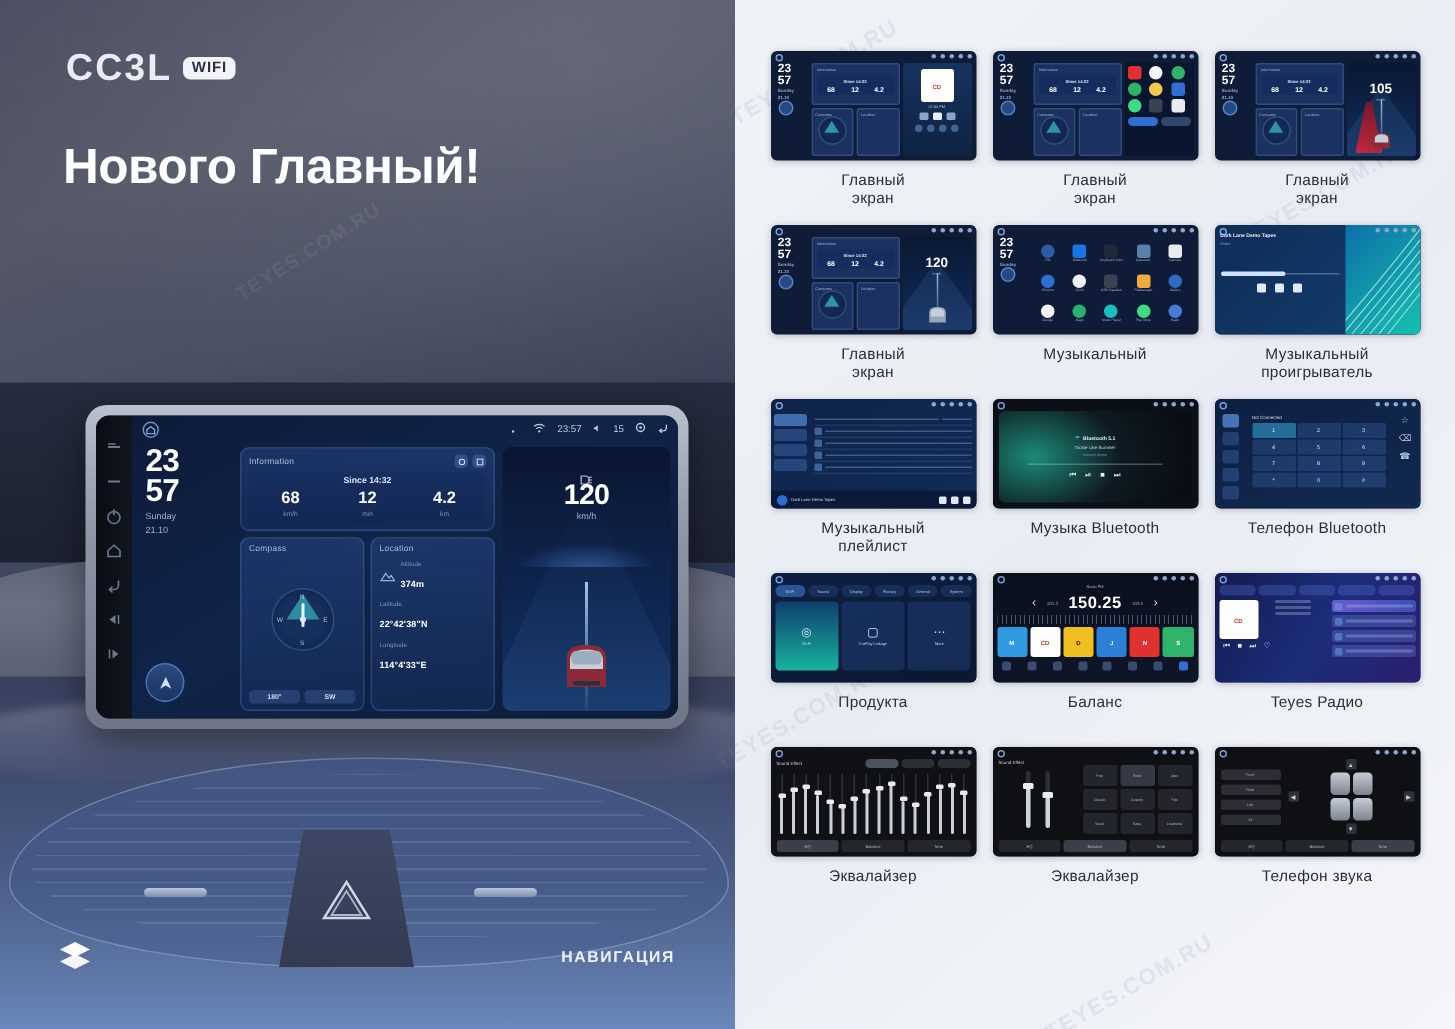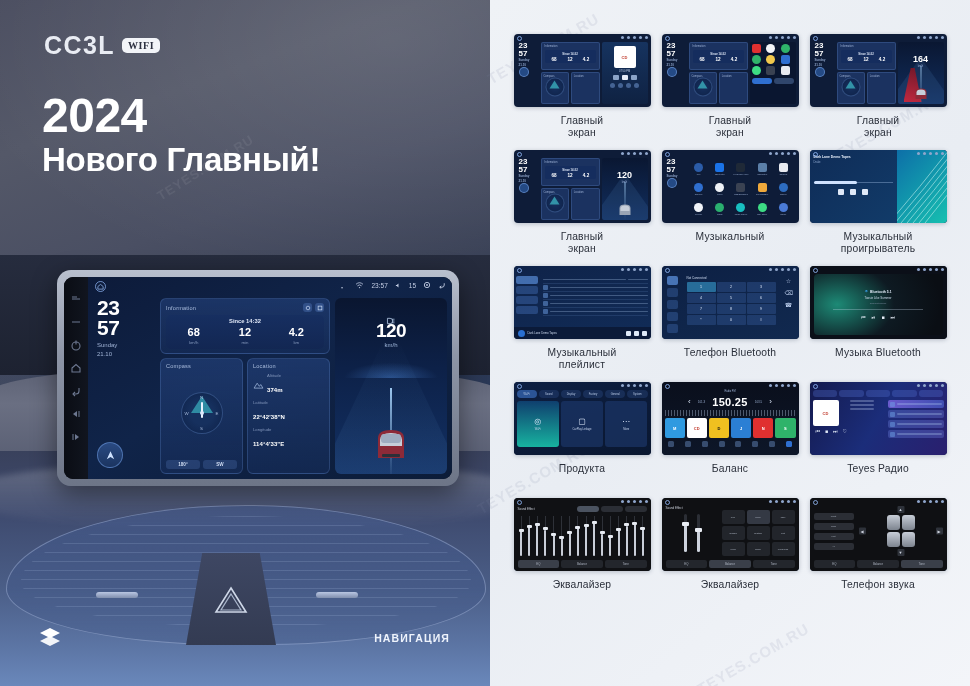--- a/index.html
+++ b/index.html
@@ -15,21 +15,21 @@
     background:
       radial-gradient(150% 60% at 80% 6%, rgba(255,255,255,.10), transparent 60%),
       radial-gradient(120% 70% at 20% 95%, rgba(80,130,210,.45), transparent 65%);
     pointer-events:none; }
 
   .logo { position:absolute; left:44px; top:33px; display:flex;
     align-items:center; gap:7px; }
   .logo-text{ font-size:25px; font-weight:700; color:#e9ecf3; letter-spacing:1.4px;
     line-height:1; }
   .logo-badge{ background:#f2f4f8; color:#2c3040; font-size:10px; font-weight:700;
-    letter-spacing:.6px; padding:2.5px 6px 2px; border-radius:5px; line-height:1;font-family:Liberation Serif, serif; }
+    letter-spacing:.6px; padding:2.5px 6px 2px; border-radius:5px; line-height:1; }
 
   .headline{ position:absolute; left:42px; top:92px; color:#fff; }
   .hl-year{ font-size:48px; font-weight:700; line-height:1.02; letter-spacing:-.5px; }
   .hl-l1,.hl-l2{ font-size:33px; font-weight:700; line-height:1.17; letter-spacing:-.3px;}
 
   
   .dash{ position:absolute; left:-14px; top:255px; width:518px; height:440px; }
   .dash-top{ position:absolute; left:0; top:0; width:518px; height:120px;
     background:linear-gradient(180deg,#262c3e,#1d2231); }
   .dash-mid{ position:absolute; left:0; top:110px; width:518px; height:110px;
@@ -425,21 +425,20 @@
 
     <div class="wm" style="left:150px; top:160px;">TEYES.COM.RU</div>
     <div class="wm" style="left:260px; top:560px;">TEYES.COM.RU</div>
 
     <div class="logo">
       <span class="logo-text">CC3L</span>
       <span class="logo-badge">WIFI</span>
     </div>
 
     <div class="headline">
-      <div class="hl-year">2024</div>
       <div class="hl-l2">Нового Главный!</div>
     </div>
 
     <div class="dash">
       <div class="dash-top"></div>
       <div class="dash-mid"></div>
       <div class="dash-low"></div>
       <div class="dash-sheen"></div>
       <div class="vent">
         <div class="vent-slats"></div>
@@ -846,21 +845,21 @@
                 </div>
                 <div class="t-cc">
                   <div class="t-ttl">Location</div>
                 </div>
               </div>
             </div>
             <div class="t-right t-drive">
               <div class="t-road"></div>
               <div class="t-redlane"></div>
               <div class="t-lane"></div>
-              <div class="t-spd">164</div>
+              <div class="t-spd">105</div>
               <div class="t-spdu">km/h</div>
               <div class="t-car">
                 <svg viewBox="0 0 19 18" width="19" height="18">
                     <path d="M4 17 V10 q0-3.4 5.5-3.4 q5.5 0 5.5 3.4 V17 Z" fill="#8d2a38"></path>
                     <path d="M5 10.5 q0-3 4.5-3 q4.5 0 4.5 3 V13 H5 Z" fill="#c6ced9"></path>
                   </svg>
               </div>
             </div>
           </div>
         </div>
@@ -1104,20 +1103,53 @@
             <span class="t-dot"></span>
             <span class="t-dot"></span>
             <span class="t-dot"></span>
             <span class="t-dot"></span>
             <span class="t-dot"></span>
           </div>
         </div>
         <div class="cap">
           <div>Музыкальный</div>
           <div>плейлист</div>
+        </div>
+      </div>
+
+      <div class="cell">
+        <div class="thumb">
+          <div class="t-btmus">
+            <div class="t-btcard">
+              <div style="display:flex;align-items:center;gap:2px">
+                <span style="color:#3ba9ff;font-size:4px">☂</span>
+                <span class="t-btttl">Bluetooth 5.1</span>
+              </div>
+              <div class="t-btsong">Toosie Like Summer</div>
+              <div class="t-btsub">Connect device</div>
+              <div class="t-btbar"></div>
+              <div class="t-btctl">
+                <span class="t-btb">⏮</span>
+                <span class="t-btb">⏯</span>
+                <span class="t-btb">■</span>
+                <span class="t-btb">⏭</span>
+              </div>
+            </div>
+          </div>
+          <div class="t-hdot"></div>
+          <div class="t-sb">
+            <span class="t-dot"></span>
+            <span class="t-dot"></span>
+            <span class="t-dot"></span>
+            <span class="t-dot"></span>
+            <span class="t-dot"></span>
+          </div>
+        </div>
+        <div class="cap">
+          <div>Музыка Bluetooth</div>
         </div>
       </div>
 
       <div class="cell">
         <div class="thumb">
           <div class="t-dial">
             <div class="t-dial-sb">
               <div class="t-dsb act"></div>
               <div class="t-dsb"></div>
               <div class="t-dsb"></div>
@@ -1151,53 +1183,20 @@
           <div class="t-sb">
             <span class="t-dot"></span>
             <span class="t-dot"></span>
             <span class="t-dot"></span>
             <span class="t-dot"></span>
             <span class="t-dot"></span>
           </div>
         </div>
         <div class="cap">
           <div>Телефон Bluetooth</div>
-        </div>
-      </div>
-
-      <div class="cell">
-        <div class="thumb">
-          <div class="t-btmus">
-            <div class="t-btcard">
-              <div style="display:flex;align-items:center;gap:2px">
-                <span style="color:#3ba9ff;font-size:4px">☂</span>
-                <span class="t-btttl">Bluetooth 5.1</span>
-              </div>
-              <div class="t-btsong">Toosie Like Summer</div>
-              <div class="t-btsub">Connect device</div>
-              <div class="t-btbar"></div>
-              <div class="t-btctl">
-                <span class="t-btb">⏮</span>
-                <span class="t-btb">⏯</span>
-                <span class="t-btb">■</span>
-                <span class="t-btb">⏭</span>
-              </div>
-            </div>
-          </div>
-          <div class="t-hdot"></div>
-          <div class="t-sb">
-            <span class="t-dot"></span>
-            <span class="t-dot"></span>
-            <span class="t-dot"></span>
-            <span class="t-dot"></span>
-            <span class="t-dot"></span>
-          </div>
-        </div>
-        <div class="cap">
-          <div>Музыка Bluetooth</div>
         </div>
       </div>
 
       <div class="cell">
         <div class="thumb">
           <div class="t-set">
             <div class="t-settabs">
               <span class="t-stab act">Wi-Fi</span>
               <span class="t-stab">Sound</span>
               <span class="t-stab">Display</span>

